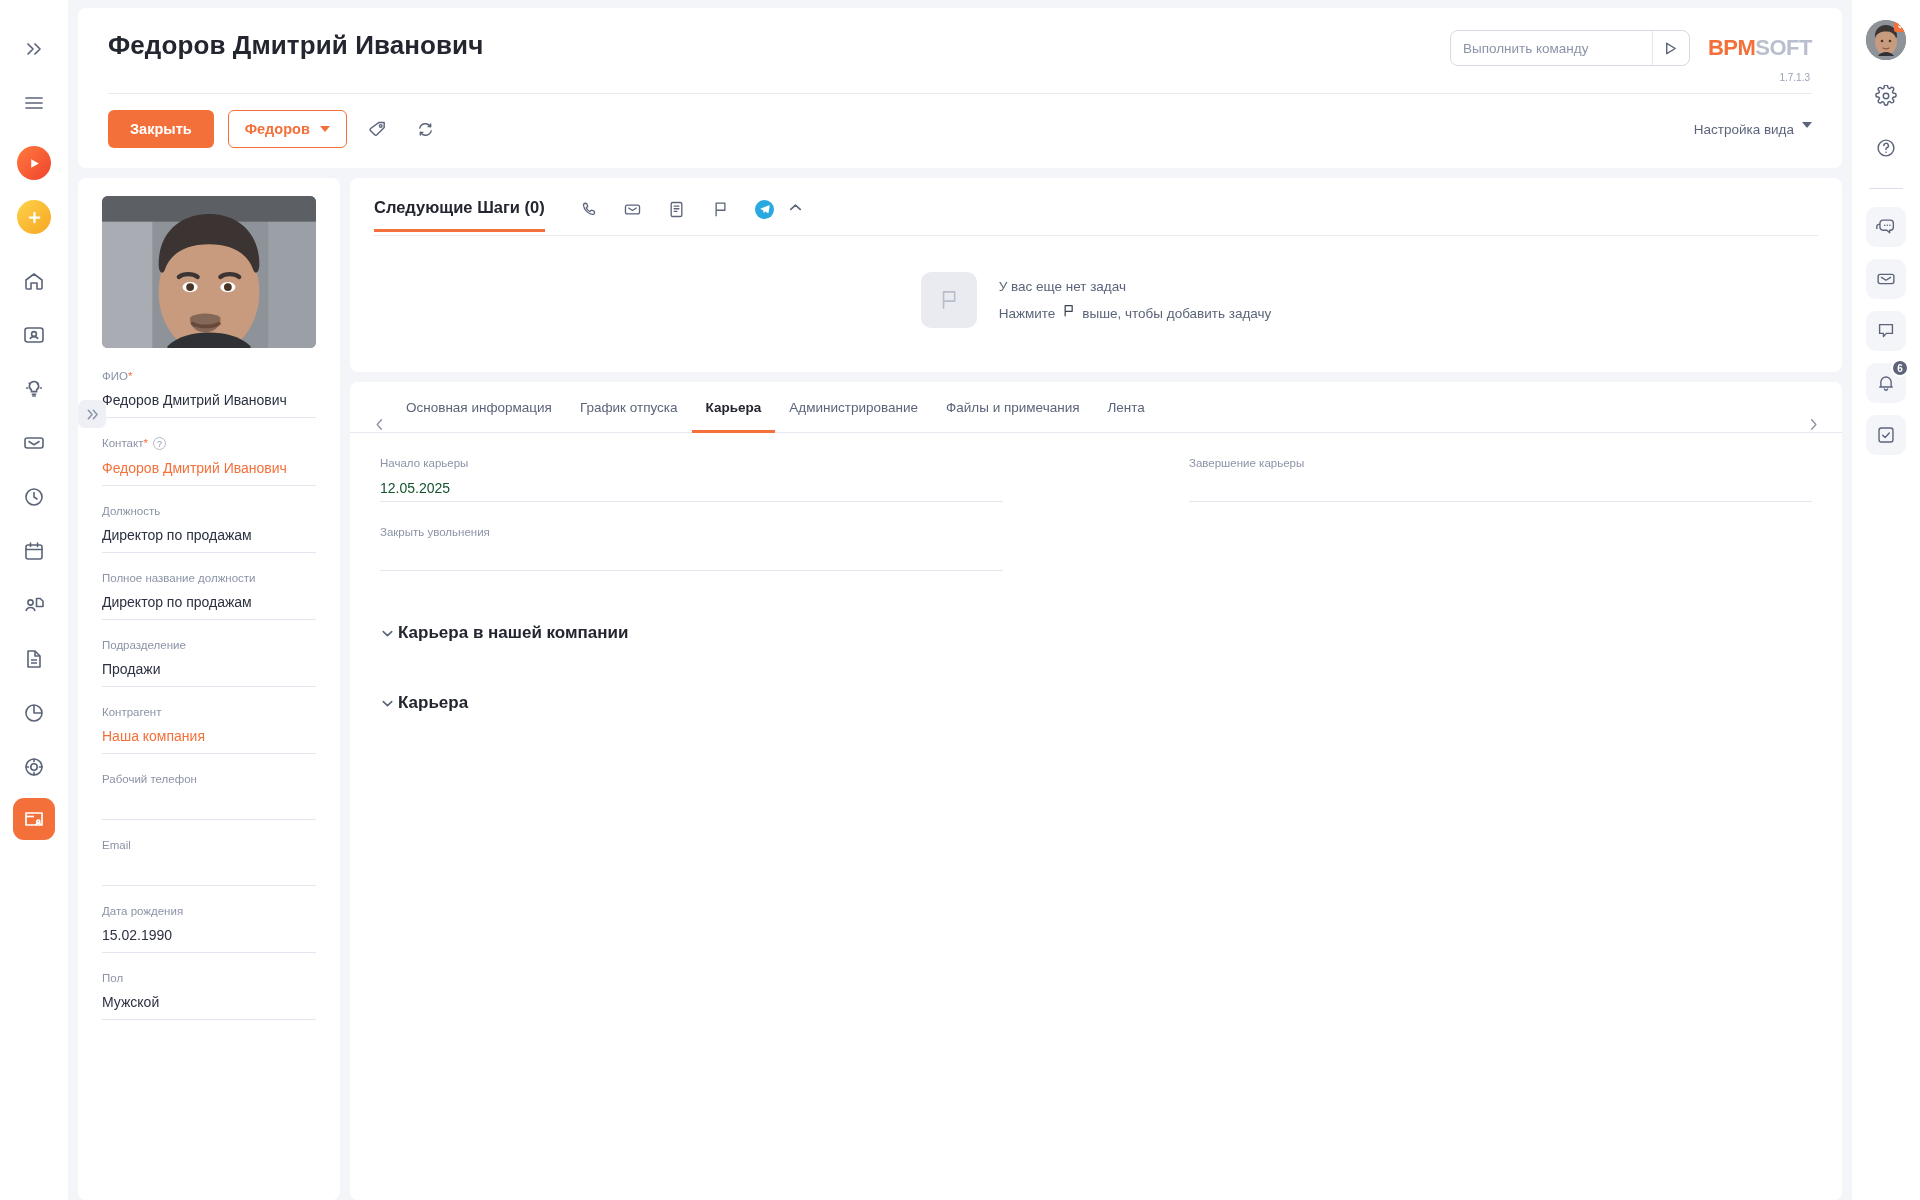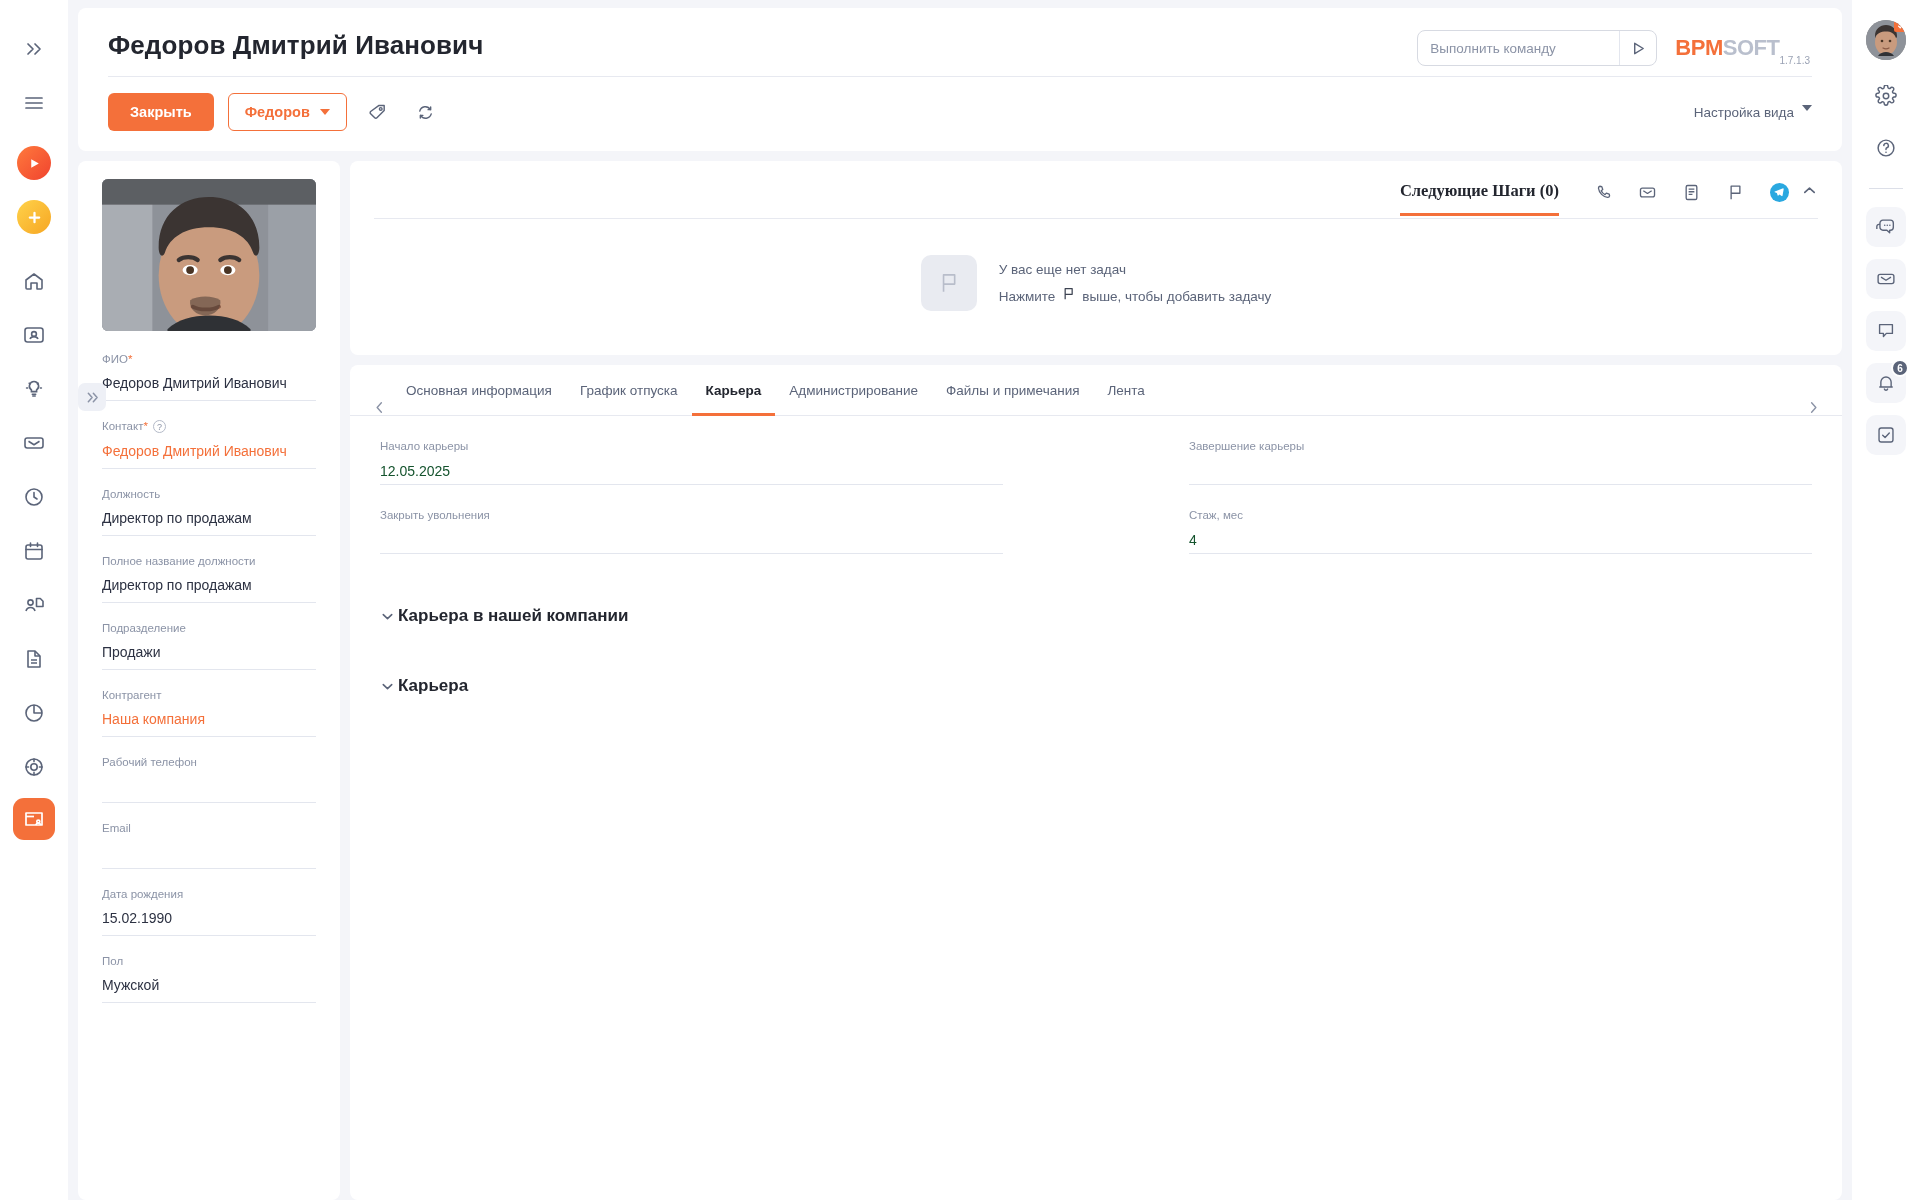--- a/index.html
+++ b/index.html
@@ -89,21 +89,21 @@
     overflow: hidden;
     position: relative;
   }
 
   .card { background:#fff; border-radius: 8px; }
 
   
   .header-card { padding: 22px 30px 0 30px; position: relative; }
   .hdr-top { display:flex; align-items: flex-start; justify-content: space-between; }
   .page-title { font-size: 26px; font-weight: 700; color: #23262f; letter-spacing: .1px; }
-  .hdr-right { display:flex; flex-direction: row; align-items: flex-end; }
+  .hdr-right { display:flex; flex-direction: column; align-items: flex-end; }
   .cmd-row { display:flex; align-items:center; gap: 18px; }
   .cmd-box {
     width: 240px; height: 36px;
     border: 1px solid #d7dae2; border-radius: 8px;
     display: flex; align-items: center;
   }
   .cmd-input {
     flex: 1; border: none; outline: none; background: transparent;
     font-family: inherit; font-size: 13.5px; color: #5b6479;
     padding: 0 12px;
@@ -169,21 +169,21 @@
     background: #eef0f6; color:#8b93a6;
     display:flex; align-items:center; justify-content:center;
     z-index: 8; cursor:pointer;
   }
 
   
   .content-col { flex: 1; display:flex; flex-direction:column; gap:10px; min-width:0; }
 
   
   .steps-card { background:#fff; border-radius:8px; padding: 16px 24px 10px 24px; }
-  .steps-head { display:flex; align-items:center; justify-content: flex-end; font-family: Liberation Serif, serif; }
+  .steps-head { display:flex; align-items:center; justify-content: flex-start; }
   .steps-tabs { display:flex; align-items:center; gap: 0; }
   .steps-title {
     font-size: 16.5px; font-weight: 700; color:#23262f;
     padding-bottom: 12px; border-bottom: 3px solid #f4703a; margin-right: 22px;
   }
   .step-ic { width:44px; height:30px; display:flex;align-items:center;justify-content:center; color:#5b6479; cursor:pointer; margin-bottom:12px; }
   .tg-circle { width:19px;height:19px;border-radius:50%;background:#2aa8e0;display:flex;align-items:center;justify-content:center;color:#fff; }
   .steps-underline { height:1px; background:#e7e9f0; margin-top:-1px; }
   .steps-empty { display:flex; align-items:center; justify-content:center; gap: 22px; padding: 36px 0 34px 0; }
   .empty-sq { width: 56px; height: 56px; border-radius: 10px; background:#e9ebf1; display:flex;align-items:center;justify-content:center; color:#b8bdca; }
@@ -537,24 +537,20 @@
                   <div class="fld">
                     <div class="fld-label">Закрыть увольнения</div>
                     <div class="fld-value"></div>
                   </div>
                 </div>
               <div id="fields-right">
                   <div class="fld">
                     <div class="fld-label">Завершение карьеры</div>
                     <div class="fld-value"></div>
                   </div>
-                  <div class="fld">
-                    <div class="fld-label">Стаж, мес</div>
-                    <div class="fld-value">4</div>
-                  </div>
                 </div>
             </div>
             <div id="career-sections">
                 <div class="section">
                   <span class="section-chev">
                     <svg width="15" height="15" viewBox="0 0 16 16" fill="none" stroke="#5b6479" stroke-width="1.7" stroke-linecap="round" stroke-linejoin="round">
                       <path d="M3.5 6l4.5 4.2L12.5 6"></path>
                     </svg>
                   </span>
                   <span class="section-title">Карьера в нашей компании</span>

